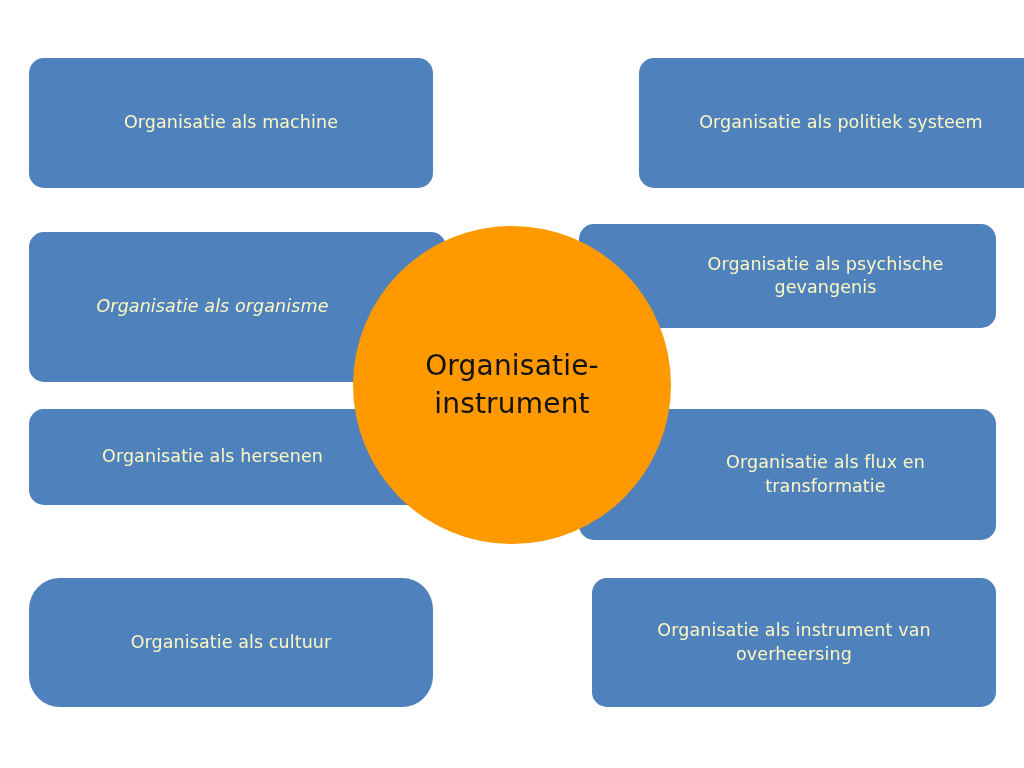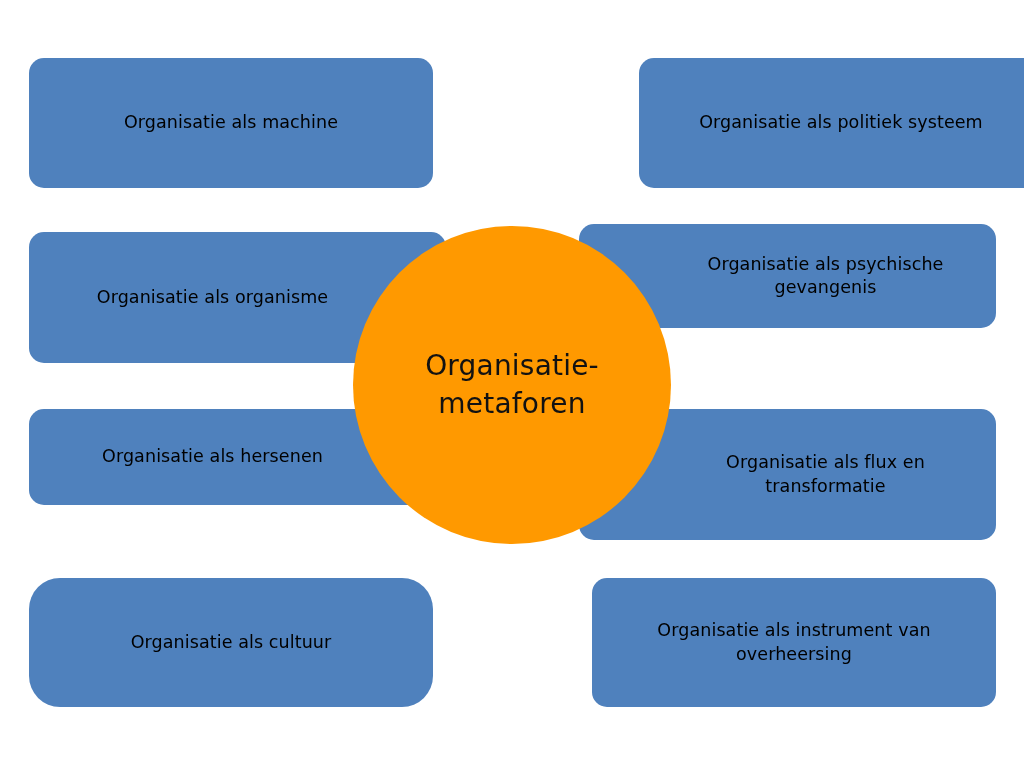--- a/index.html
+++ b/index.html
@@ -27,32 +27,32 @@
     border-radius: 15px;
     display: flex;
     align-items: center;
     justify-content: center;
     box-sizing: border-box;
     padding: 6px 18px;
     z-index: 1;
   }
 
   .metaphor-label {
-    color: #000000;
+    color: #fef9c3;
     font-size: 17.5px;
     line-height: 1.32;
     text-align: center;
     font-weight: 400;
     letter-spacing: 0.1px;
     white-space: pre-line;
   }
 
   
   .box-left-1 { left: 29px;  top: 58px;  width: 404px; height: 130px; }
-  .box-left-2 { left: 29px;  top: 232px; width: 417px; height: 131px; }
+  .box-left-2 { left: 29px;  top: 232px; width: 417px; height: 150px; font-style: italic; }
   .box-left-3 { left: 29px;  top: 409px; width: 417px; height: 96px; }
   .box-left-4 { left: 29px;  top: 578px; width: 404px; height: 129px; border-radius: 31px; }
 
   
   .box-right-1 { left: 592px; top: 58px;  width: 404px; height: 130px; margin-left: 47px; }
   .box-right-2 { left: 579px; top: 224px; width: 417px; height: 104px; }
   .box-right-3 { left: 579px; top: 409px; width: 417px); height: 131px; }
   .box-right-3 { left: 579px; top: 409px; width: 417px; height: 131px; }
   .box-right-4 { left: 592px; top: 578px; width: 404px; height: 129px; }
 
@@ -129,16 +129,16 @@
 transformatie</span>
   </div>
 
   <div class="metaphor-box box-right-4">
     <span class="metaphor-label">Organisatie als instrument van
 overheersing</span>
   </div>
 
   <div id="center-circle">
     <span id="center-title">Organisatie-
-metaforen</span>
+instrument</span>
   </div>
 
 </div>
 
 </body></html>

